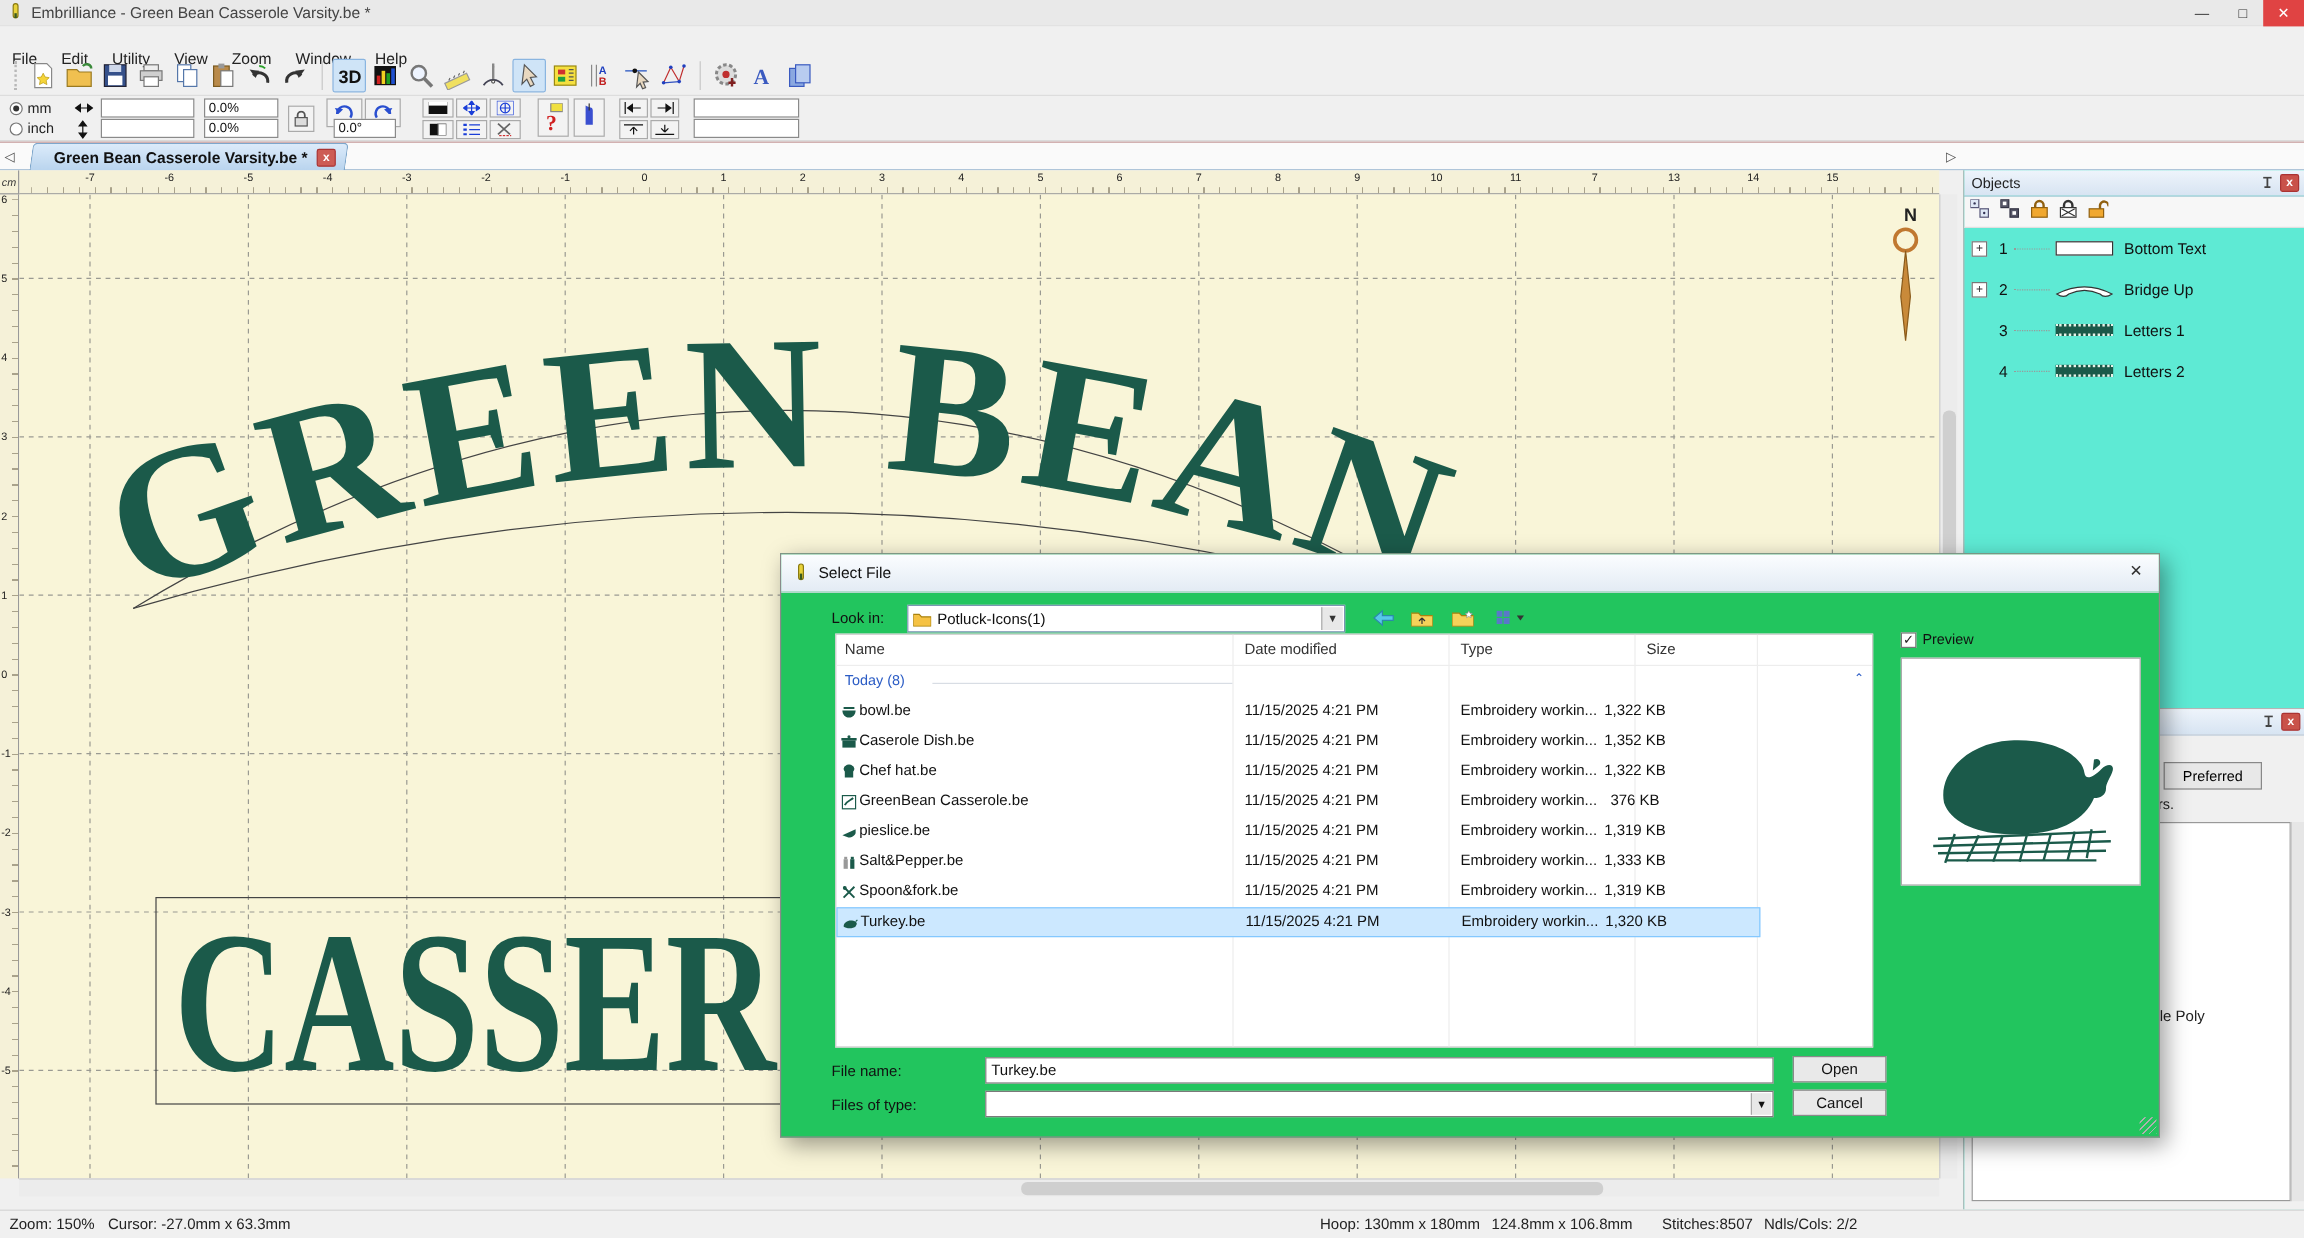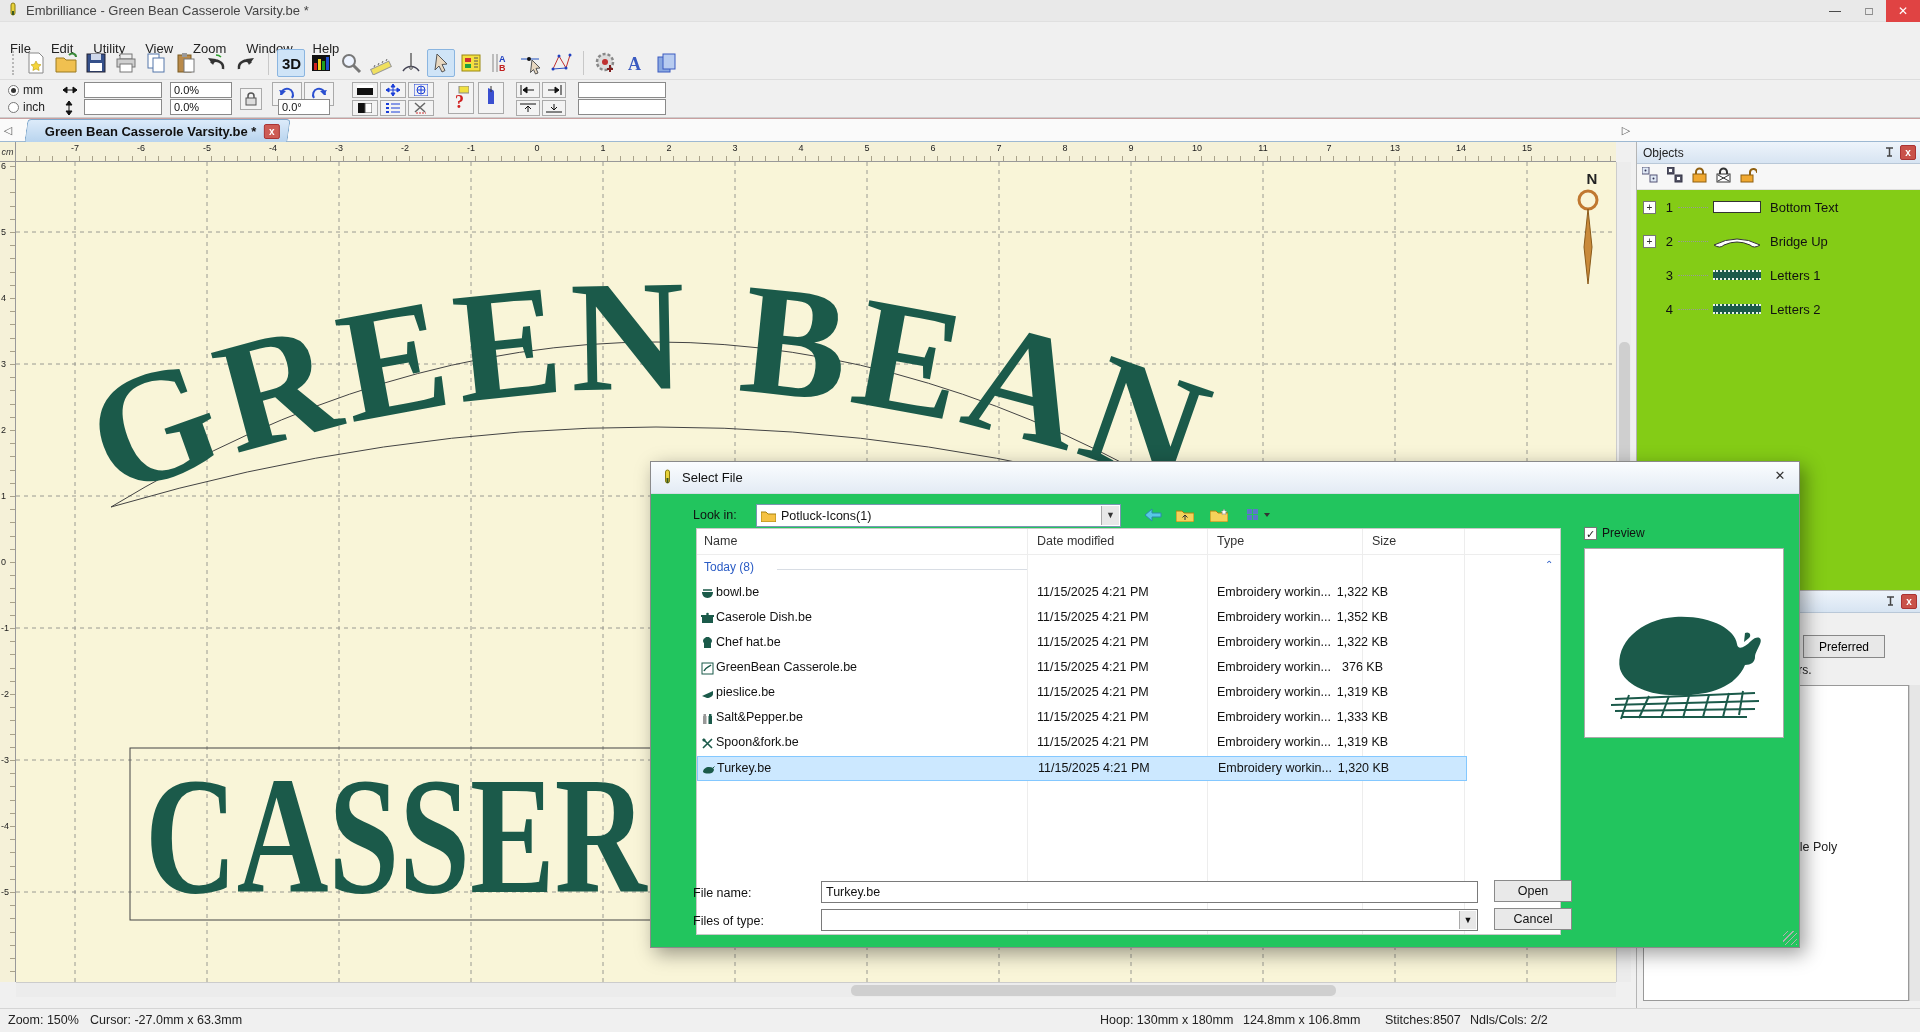--- a/index.html
+++ b/index.html
@@ -48,21 +48,21 @@
     background-image:repeating-linear-gradient(180deg,#a9a28a 0 1px,transparent 1px 13.2px); background-size:5px 100%; background-position:right 4px; background-repeat:no-repeat; }
   .rtick-h { position:absolute; top:1px; font-size:9px; color:#222; transform:translateX(-50%); }
   .rtick-v { position:absolute; left:1px; font-size:9px; color:#222; transform:translateY(-50%); }
   #canvas { left:16px; top:20px; width:1600px; height:820px; background:#f9f5d8; overflow:hidden; }
   #v-scroll { left:1616px; top:20px; width:15px; height:820px; background:#ececec; border-left:1px solid #ccc; }
   #v-thumb { position:absolute; left:2px; top:180px; width:11px; height:300px; background:#cfcfcf; border-radius:5px; }
   #h-scroll { left:16px; top:840px; width:1600px; height:15px; background:#ececec; border-top:1px solid #ccc; }
   #h-thumb { position:absolute; left:835px; top:2px; width:485px; height:11px; background:#cfcfcf; border-radius:5px; }
 
   
-  #right-panel { left:1636px; top:0; width:284px; height:866px; background:#84cc16; border-left:1px solid #b5b5b5; }
+  #right-panel { left:1636px; top:0; width:284px; height:866px; background:#5eead4; border-left:1px solid #b5b5b5; }
   .panel-head { height:22px; background:linear-gradient(#eef4fb,#d7e4f2); border-bottom:1px solid #b9c8d8; display:flex; align-items:center; font-size:12px; color:#222; padding:0 4px 0 6px; }
   .panel-head .sp { flex:1; }
   .phead-btn { width:16px; height:15px; display:flex; align-items:center; justify-content:center; font-size:10px; color:#444; margin-left:3px; }
   .phead-btn.red { background:#c9524a; color:#fff; border:1px solid #a33; border-radius:2px; font-weight:bold; }
   #obj-toolbar { height:26px; display:flex; align-items:center; gap:9px; padding-left:5px; background:#f7f7f7; border-bottom:1px solid #e0e0e0; }
   .obj-row { display:flex; align-items:center; height:34px; font-size:13px; color:#111; position:relative; padding-left:6px; }
   .expand-box { width:13px; height:13px; border:1px solid #777; background:#fff; font-size:10px; line-height:11px; text-align:center; color:#333; margin-right:3px; }
   .expand-spacer { width:16px; }
   .obj-num { width:14px; text-align:right; margin-right:2px; }
   .obj-dots { width:30px; border-top:1px dotted #999; margin:0 3px; }
@@ -82,21 +82,21 @@
   
   #dialog { left:650px; top:319px; width:1150px; height:487px; background:#22c55e; border:1px solid #8a8a8a; box-shadow:5px 6px 18px rgba(0,0,0,.38); z-index:100; }
   #dlg-title { height:32px; background:linear-gradient(#fbfdff,#e3ebf4); border-bottom:1px solid #d5dde5; display:flex; align-items:center; padding-left:10px; font-size:13px; color:#111; }
   #dlg-close { position:absolute; right:8px; top:6px; width:22px; height:20px; text-align:center; font-size:13px; color:#333; }
   #lookin-row { position:absolute; left:0; top:40px; width:100%; height:26px; font-size:12.5px; color:#111; }
   #lookin-label { position:absolute; left:42px; top:6px; }
   #lookin-combo { position:absolute; left:105px; top:2px; width:365px; height:23px; background:#fff; border:1px solid #7a96b2; display:flex; align-items:center; font-size:12.5px; padding-left:4px; gap:5px; }
   #lookin-dd { position:absolute; right:1px; top:1px; width:18px; height:19px; background:#e8e8e8; border-left:1px solid #aaa; text-align:center; font-size:9px; line-height:19px; color:#333; }
   .nav-ico { position:absolute; top:2px; width:24px; height:22px; display:flex; align-items:center; justify-content:center; }
 
-  #file-list { position:absolute; left:45px; top:66px; width:865px; height:407px; background:#fff; border:1px solid #c9c9c9; font-size:12.5px; }
+  #file-list { position:absolute; left:45px; top:66px; width:865px; height:345px; background:#fff; border:1px solid #c9c9c9; font-size:12.5px; }
   .col-line { position:absolute; top:0; bottom:0; width:1px; background:#ededed; }
   #list-header { position:absolute; left:0; top:0; width:100%; height:26px; border-bottom:1px solid #ededed; color:#333; }
   #list-header span { position:absolute; top:5px; }
   #sort-chev { position:absolute; top:-1px; left:398px; font-size:9px; color:#666; }
   #group-row { position:absolute; left:0; top:28px; width:100%; height:22px; }
   #group-label { position:absolute; left:7px; top:3px; color:#2b5cc5; font-size:12px; }
   #group-line { position:absolute; left:80px; top:12px; width:250px; height:1px; background:#d8dde4; }
   #group-chev { position:absolute; left:848px; top:2px; font-size:10px; color:#2b5cc5; }
   .file-row { position:absolute; left:0; width:770px; height:25px; }
   .file-row.selected { background:#cce8ff; border:1px solid #84c8ff; }

